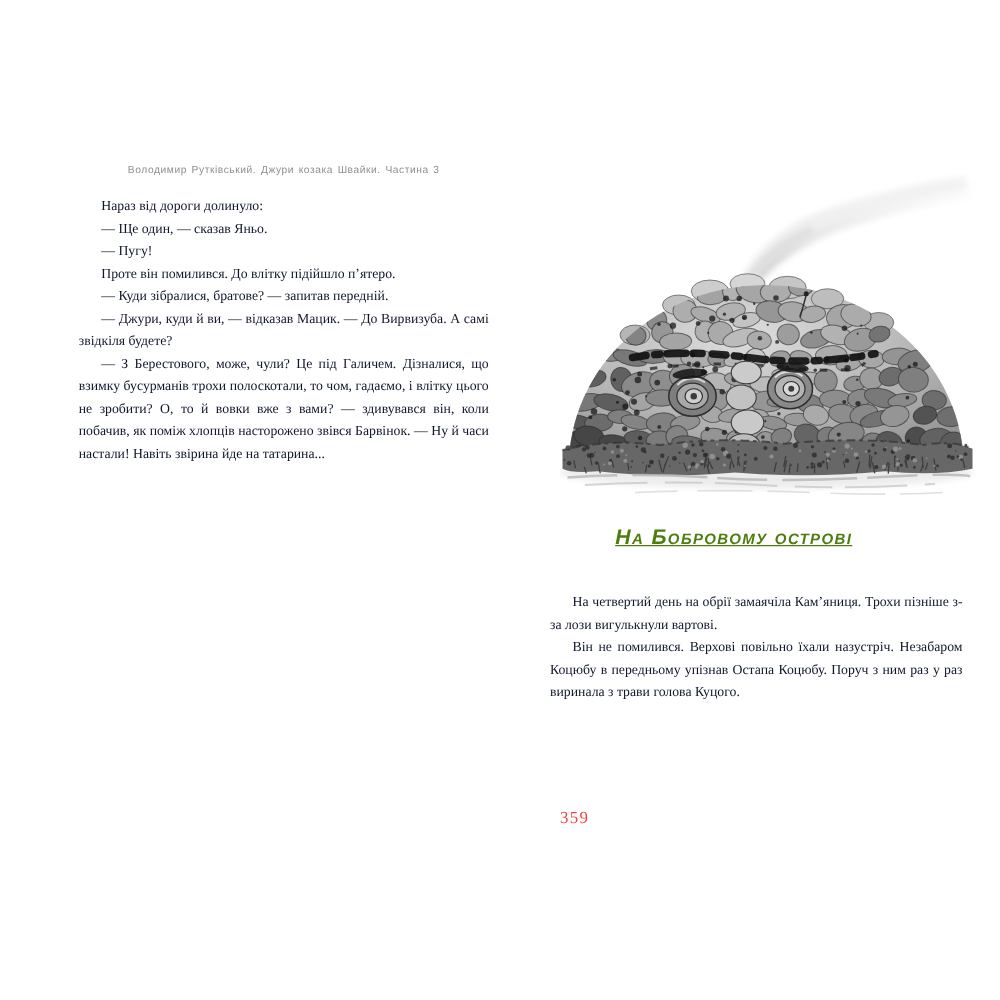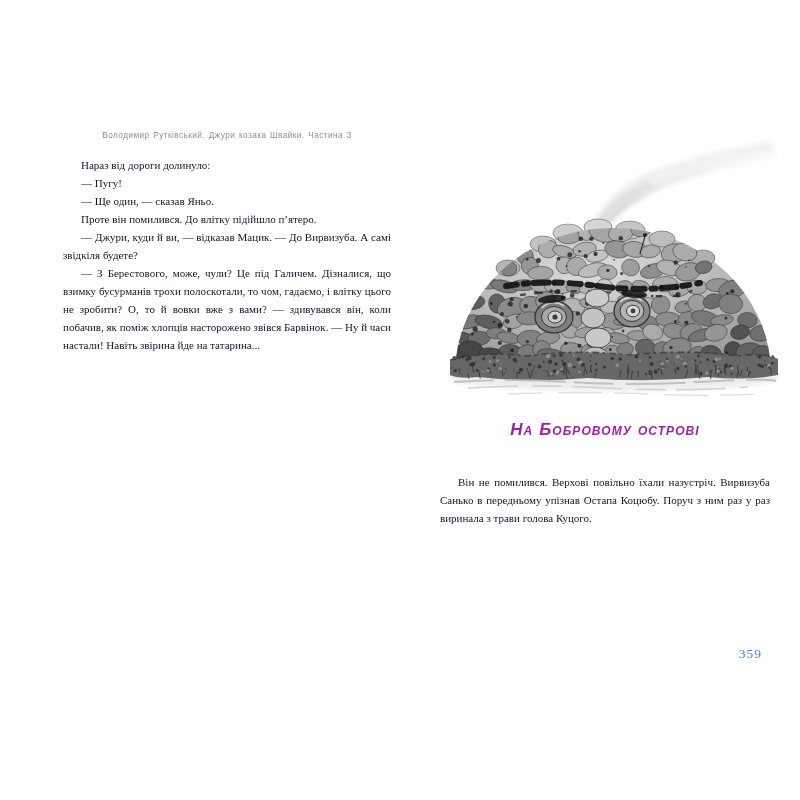--- a/index.html
+++ b/index.html
@@ -26,47 +26,49 @@
     font-size:11px;
     line-height:18px;
     color:#0f172a;
   }
   .left-col{left:63px;top:156px;width:328px;}
   .right-col{left:440px;top:473px;width:330px;}
   .illustration{
     position:absolute;left:448px;top:136px;width:332px;height:264px;
   }
   .chapter-title{
-    position:absolute;left:434px;top:420px;width:342px;
+    position:absolute;left:416px;top:420px;width:342px;
     text-align:center;
     font-family:"Liberation Sans", sans-serif;
     font-style:italic;font-weight:bold;
     font-variant:small-caps;
     font-size:17px;letter-spacing:1.1px;
-    color:#a21caf;
+    color:#4d7c0f;
+    text-decoration:underline;
   }
   .page-number{
-    position:absolute;left:432px;top:646px;width:330px;
-    text-align:right;
+    position:absolute;left:448px;top:646px;width:330px;
+    text-align:left;
     font-size:13.5px;letter-spacing:1px;
-    color:#3b82f6;
+    color:#ef4444;
   }
 </style>
 </head>
 <body>
 
 <div class="sheet">
 
   <div class="running-head">Володимир Рутківський. Джури козака Швайки. Частина 3</div>
 
   <div class="text-col left-col">
     <p>Нараз від дороги долинуло:</p>
+    <p>— Ще один, — сказав Яньо.</p>
     <p>— Пугу!</p>
-    <p>— Ще один, — сказав Яньо.</p>
     <p>Проте він помилився. До влітку підійшло п’ятеро.</p>
+    <p>— Куди зібралися, братове? — запитав передній.</p>
     <p>— Джури, куди й ви, — відказав Мацик. — До Вирвизуба. А самі звідкіля будете?</p>
     <p>— З Берестового, може, чули? Це під Галичем. Дізналися, що взимку бусурманів трохи полоскотали, то чом, гадаємо, і влітку цього не зробити? О, то й вовки вже з вами? — здивувався він, коли побачив, як поміж хлопців насторожено звівся Барвінок. — Ну й часи настали! Навіть звірина йде на татарина...</p>
   </div>
 
   <div class="illustration">
     <svg viewBox="0 0 332 264" width="332" height="264" role="img">
       <defs>
         <radialGradient id="domeGrad" cx="44%" cy="28%" r="85%">
           <stop offset="0%" stop-color="#dedede"></stop>
           <stop offset="55%" stop-color="#b3b3b3"></stop>
@@ -518,18 +520,19 @@
         <path d="M6 246 Q 60 242 120 246 T 250 246 T 328 245" stroke="#b8b8b8" stroke-width="2" stroke-dasharray="40 12 60 8" opacity="0.85"></path>
         <path d="M20 252 Q 90 248 160 252 T 300 251" stroke="#c9c9c9" stroke-width="1.6" stroke-dasharray="50 14 30 10" opacity="0.8"></path>
         <path d="M60 258 Q 130 255 200 258 T 322 257" stroke="#d8d8d8" stroke-width="1.3" stroke-dasharray="34 16 44 12" opacity="0.8"></path>
       </g>
     </svg>
   </div>
 
   <div class="chapter-title">На Бобровому острові</div>
 
   <div class="text-col right-col">
-    <p>Він не помилився. Верхові повільно їхали назустріч. Вирвизуба Санько в передньому упізнав Остапа Коцюбу. Поруч з ним раз у раз виринала з трави голова Куцого.</p>
+    <p>На четвертий день на обрії замаячіла Кам’яниця. Трохи пізніше з-за лози вигулькнули вартові.</p>
+    <p>Він не помилився. Верхові повільно їхали назустріч. Незабаром Коцюбу в передньому упізнав Остапа Коцюбу. Поруч з ним раз у раз виринала з трави голова Куцого.</p>
   </div>
 
   <div class="page-number">359</div>
 
 </div>
 
 </body></html>

